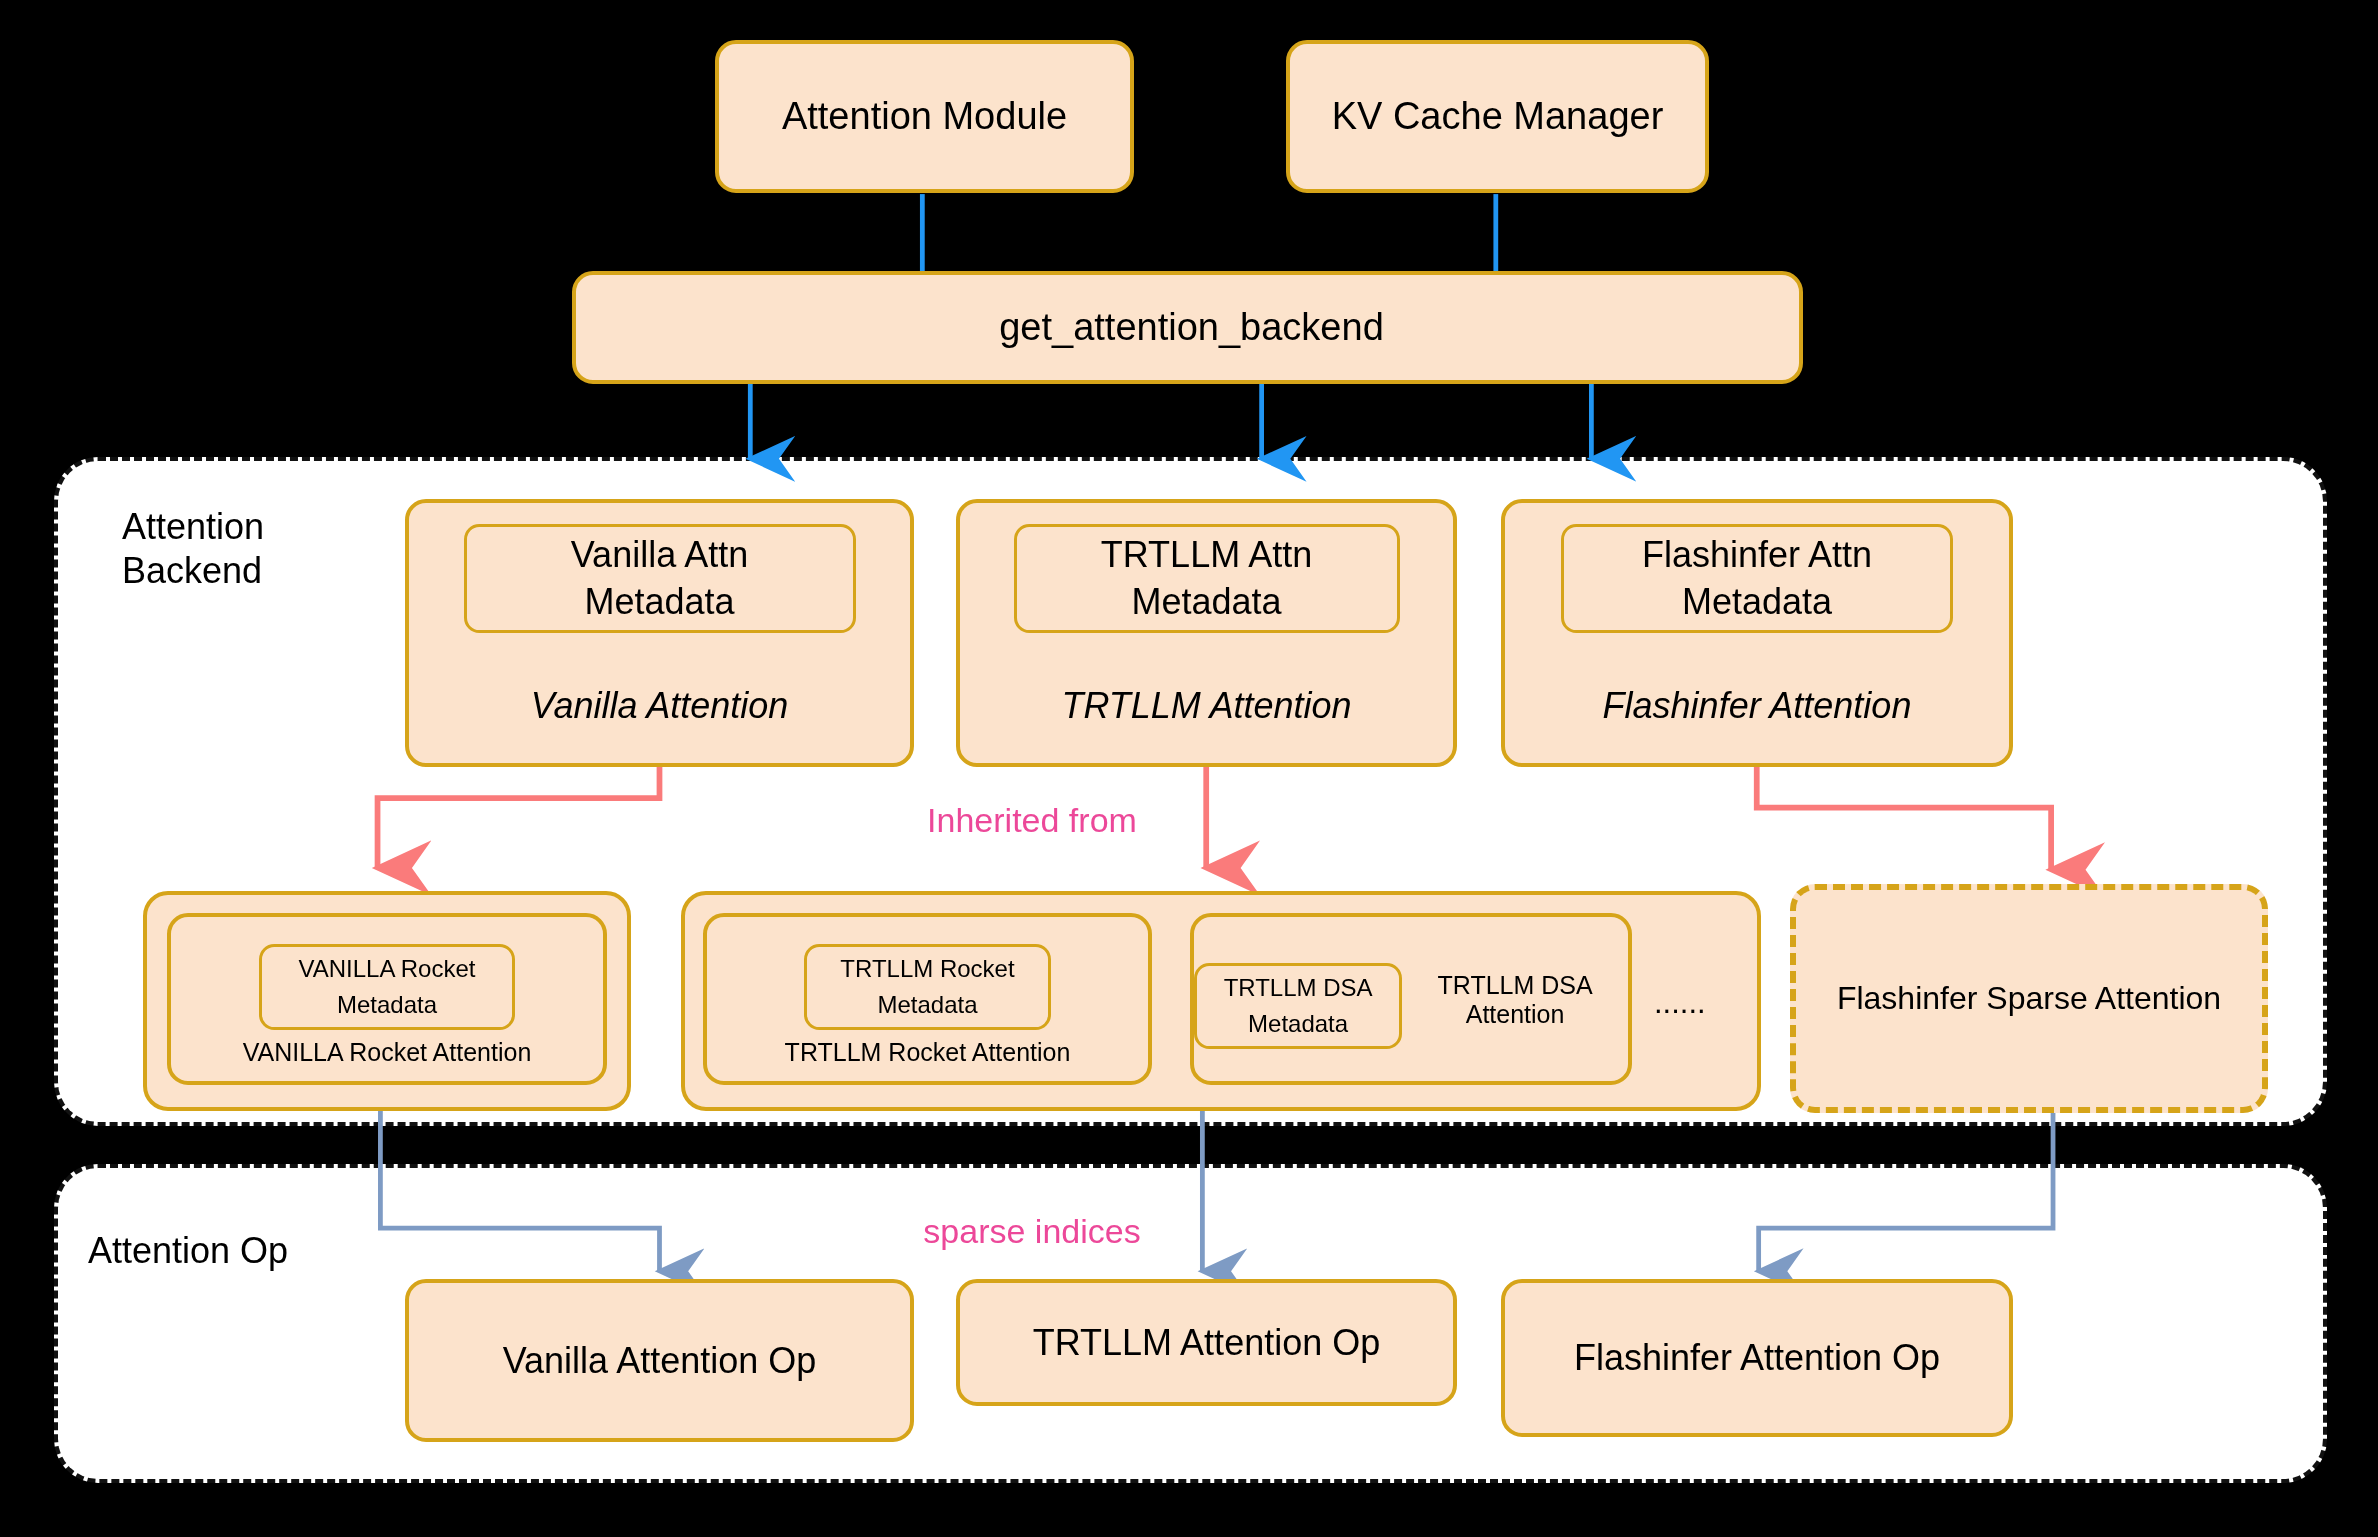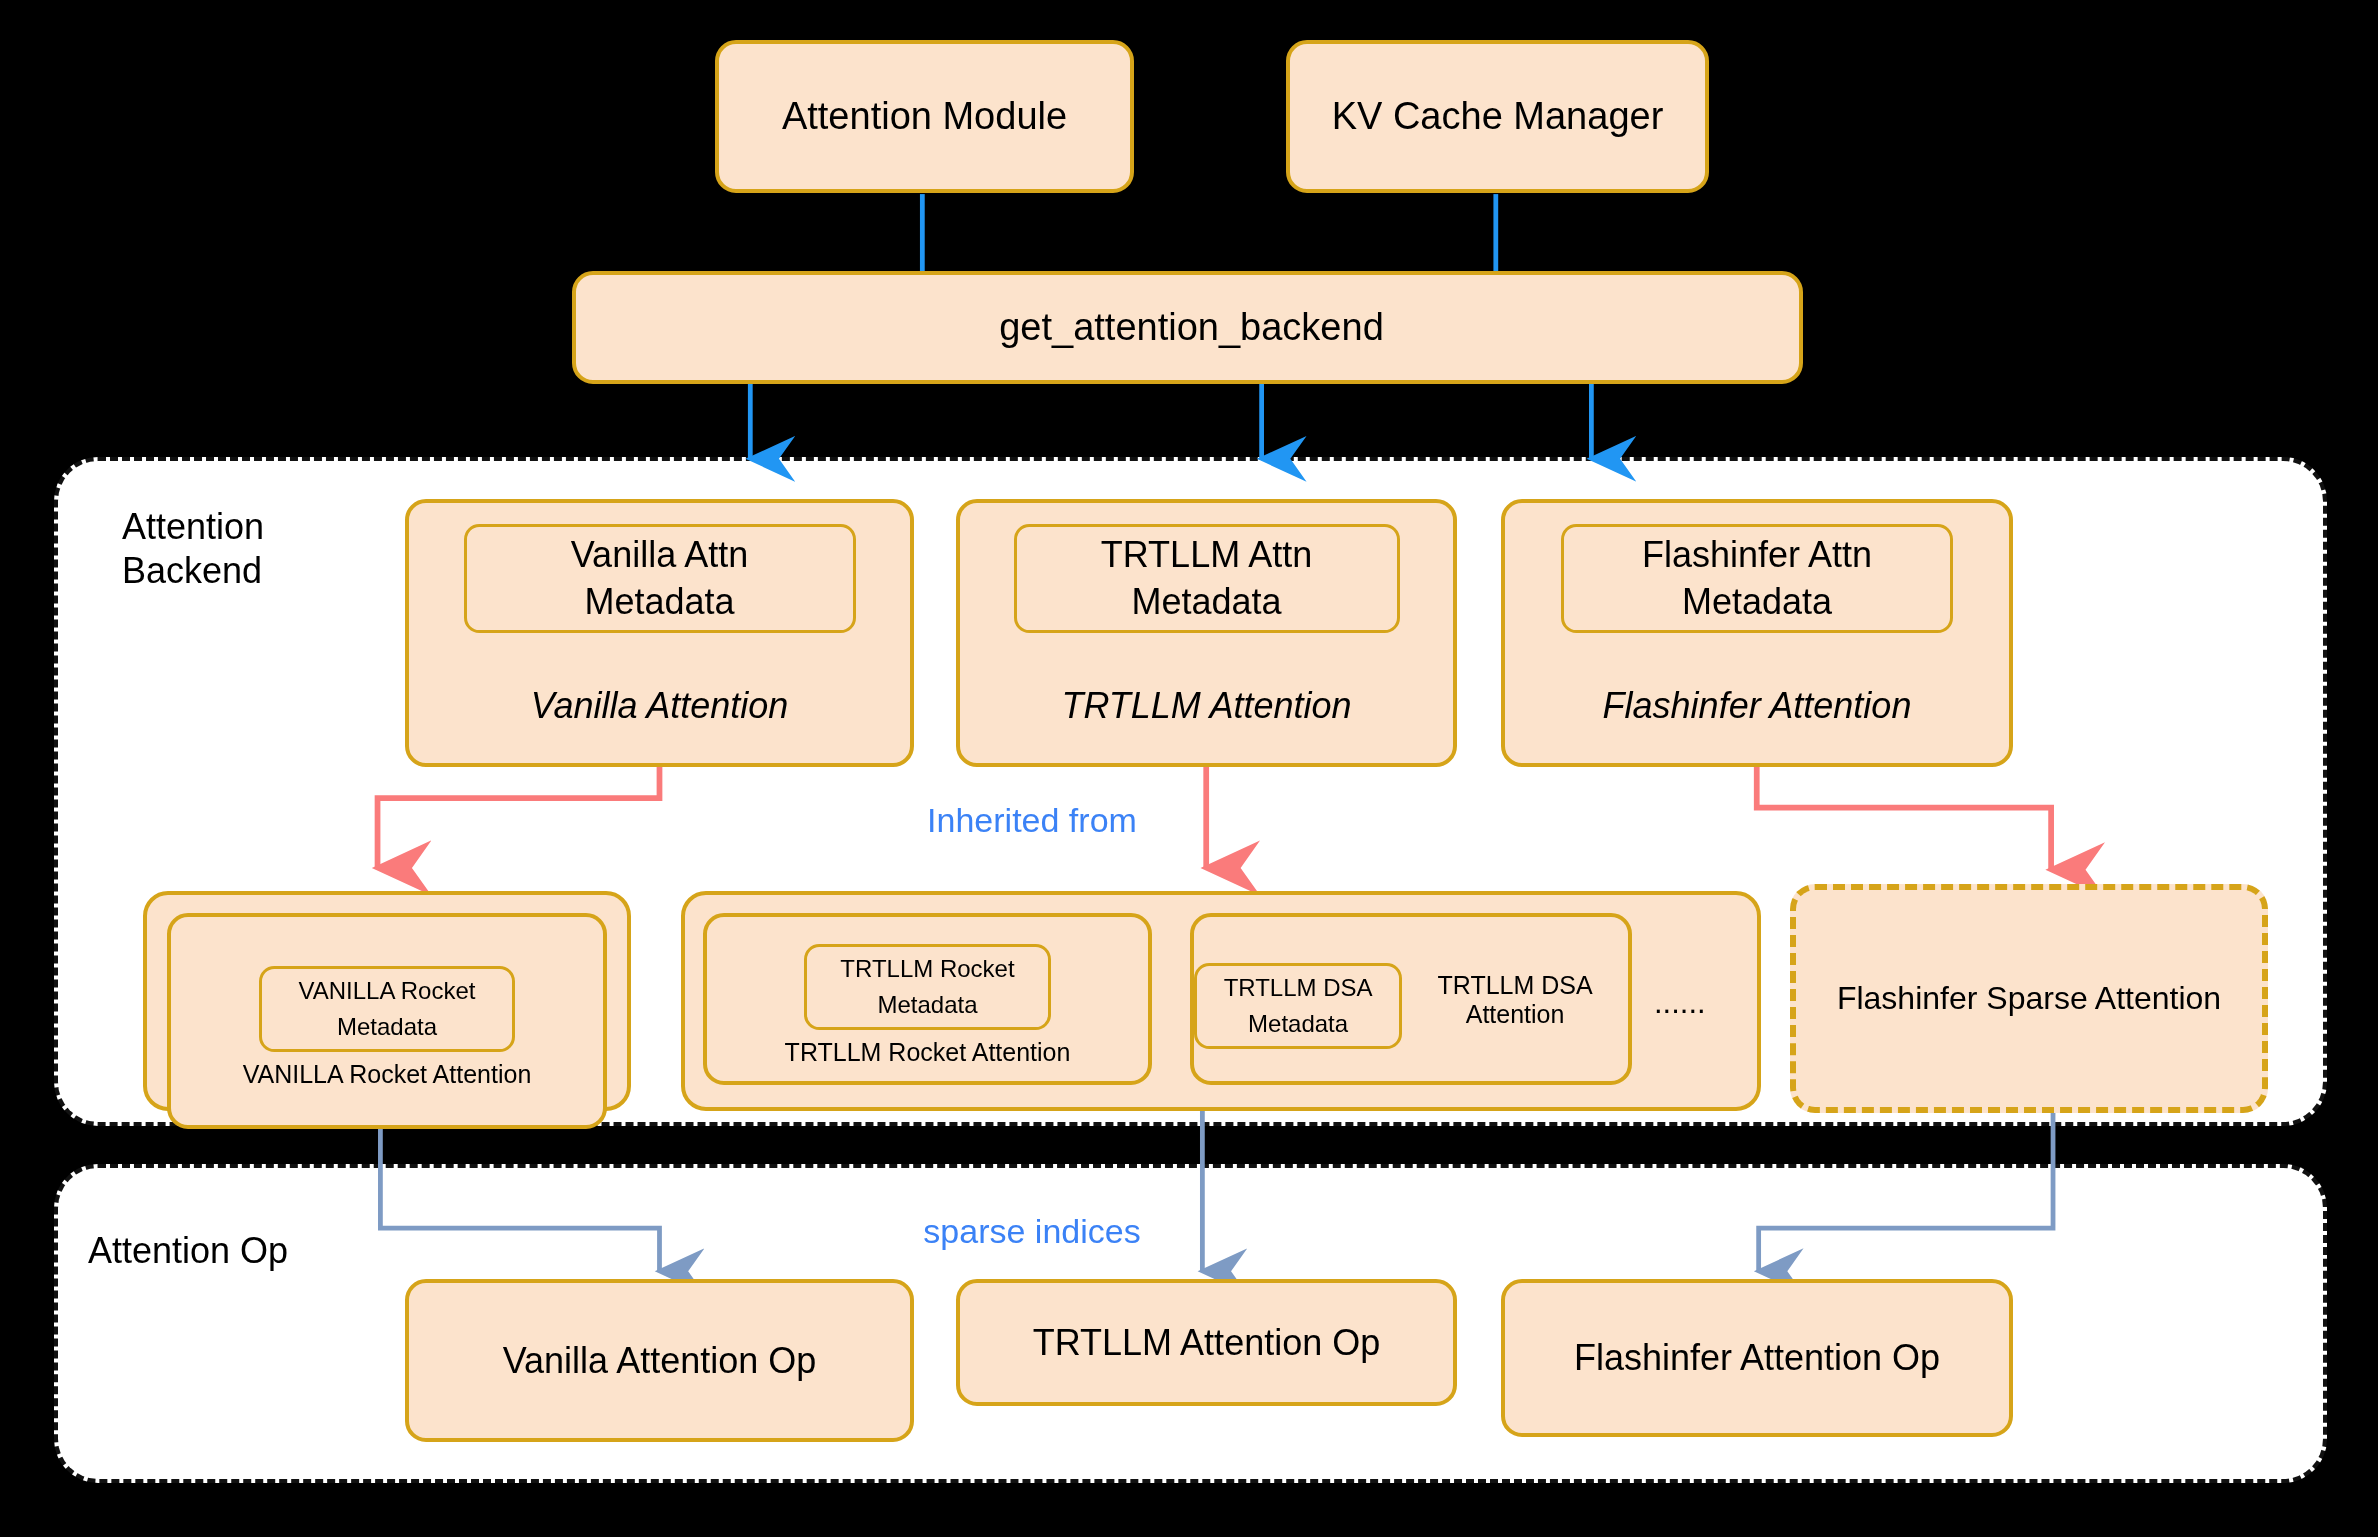--- a/index.html
+++ b/index.html
@@ -101,21 +101,21 @@
     text-align: center;
     flex: 1;
     display: flex;
     align-items: center;
     justify-content: center;
     width: 100%;
   }
 
   .edge-label {
     position: absolute;
-    color: #3b82f6;
+    color: #ec4899;
     font-size: 34px;
     text-align: center;
     z-index: 14;
     white-space: nowrap;
   }
   .ellipsis {
     position: absolute;
     color: #000000;
     font-size: 31px;
     z-index: 14;
@@ -204,21 +204,21 @@
     </div>
     <div class="card-title t-backend">
       <span>Flashinfer Attention</span>
     </div>
   </div>
 
   <div class="edge-label" style="left:841px; top:801px; width:382px;">Inherited from</div>
 
   <div class="node" style="left:143px; top:891px; width:488px; height:220px; border-radius:25px;"></div>
 
-  <div class="node" style="left:167px; top:913px; width:440px; height:216px; border-radius:21px;
+  <div class="node" style="left:167px; top:913px; width:440px; height:172px; border-radius:21px;
               flex-direction:column; align-items:center; border-width:4.8px;">
     <div class="chip t-sub-meta" style="margin-top:13.4px; width:256px; height:86px;">
       <span>VANILLA Rocket
 Metadata</span>
     </div>
     <div class="t-sub" style="margin-top:7.6px;">
       <span>VANILLA Rocket Attention</span>
     </div>
   </div>
 

